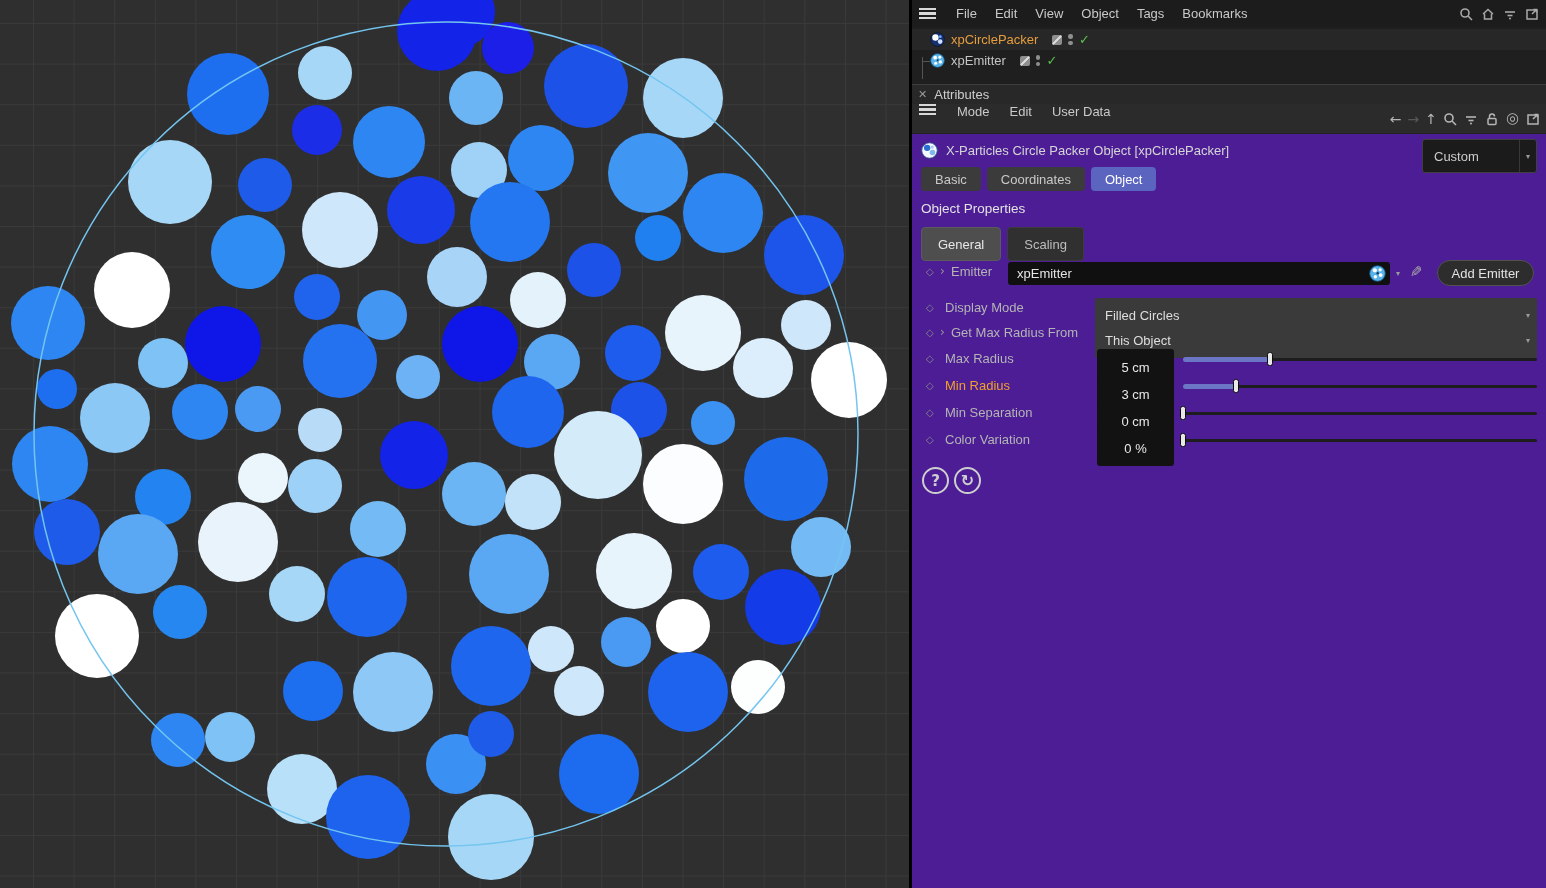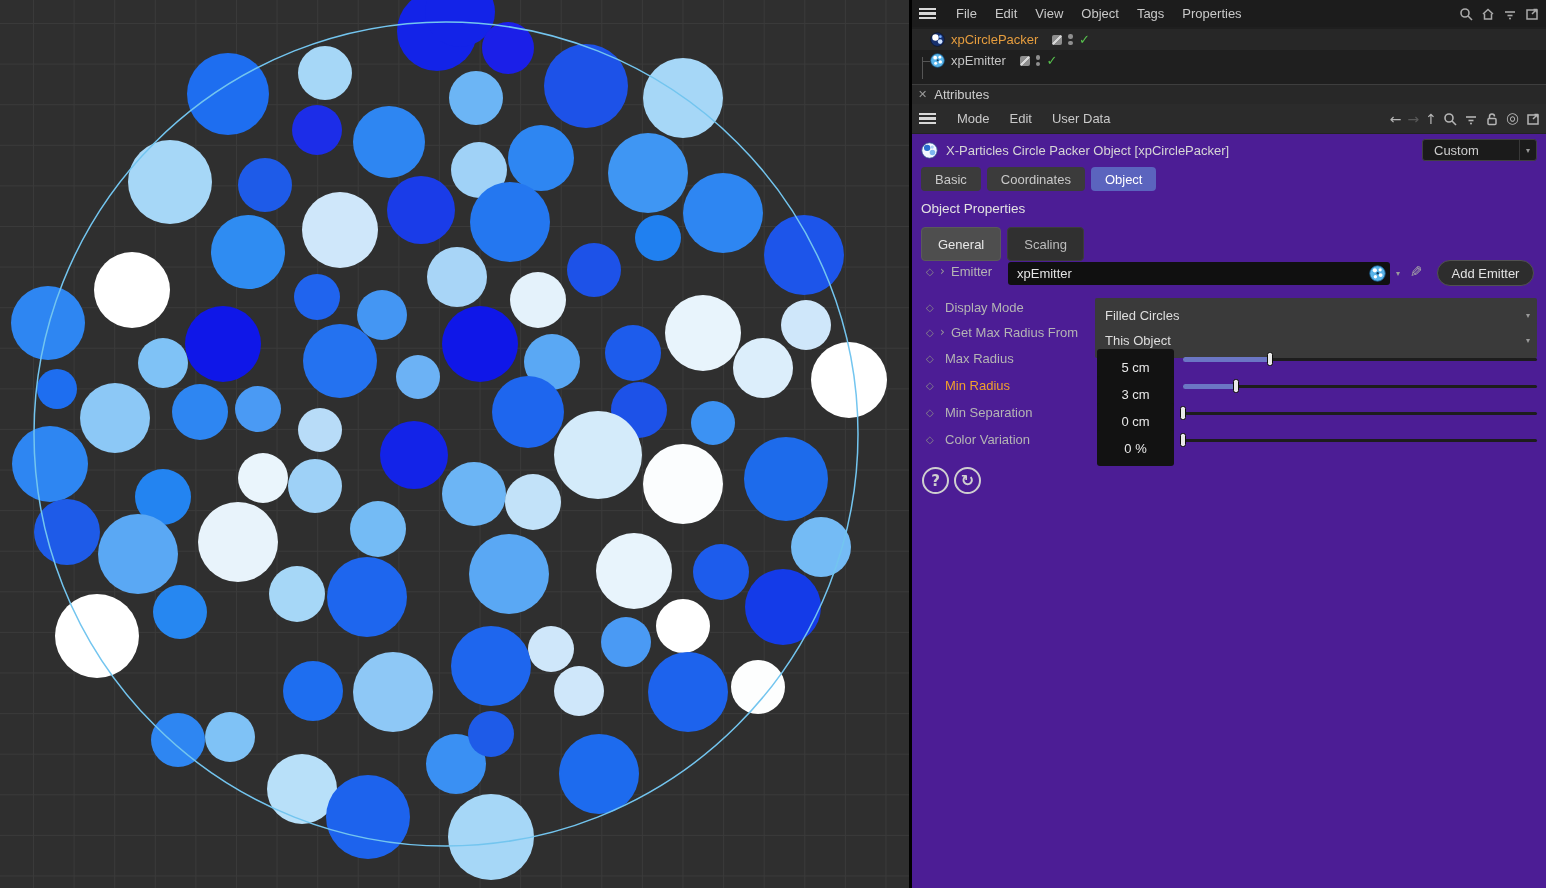--- a/index.html
+++ b/index.html
@@ -45,32 +45,32 @@
   .tgl-dots { display:flex; flex-direction:column; gap:2px; cursor:pointer; }
   .tgl-dots i { width:4.5px; height:4.5px; border-radius:50%; background:#8f8f8f; }
   .chk { color:#57c24d; font-family:"DejaVu Sans", sans-serif; font-size:13px; font-weight:bold; cursor:pointer; }
 
   
   .attr-header { position:absolute; left:0; top:84px; width:634px; height:20px; background:#282828;
     border-top:1px solid #3e3e3e; display:flex; align-items:center; }
   .attr-close { color:#9a9a9a; font-size:11px; margin:0 7px 0 6px; cursor:pointer; font-family:"DejaVu Sans", sans-serif; }
   .attr-title { color:#cdcdcd; }
   .attr-menubar { position:absolute; left:0; top:104px; width:634px; height:30px; background:#2b2b2b;
-    display:flex; align-items:center; border-bottom:1px solid #232323; }
+    display:flex; border-bottom:1px solid #232323; }
   .attr-menubar .mitem { padding:0 10px; color:#c9c9c9; cursor:pointer; }
   .glyph { font-family:"DejaVu Sans", sans-serif; }
   .tb-icons { margin-left:auto; display:flex; align-items:center; gap:6px; padding-right:6px; }
   .arrowg { font-size:14px; color:#b5b5b5; cursor:pointer; line-height:1; }
   .arrowg.disabled { color:#585858; }
 
   
   .title-row { position:absolute; left:0; top:136px; width:634px; height:29px; display:flex; align-items:center; }
   .title-icon { width:17px; height:17px; margin:0 8px 0 9px; }
   .obj-title { color:#d6d6d6; }
-  .preset-dd { position:absolute; right:9px; top:3px; width:115px; height:22px; background:#1b1b1b;
+  .preset-dd { position:absolute; right:9px; top:3px; width:115px; height:34px; background:#1b1b1b;
     border:1px solid #404040; border-radius:3px; display:flex; align-items:center; cursor:pointer; }
   .preset-dd .txt { padding-left:11px; color:#cdcdcd; flex:1; }
   .preset-dd .caretbox { width:17px; height:100%; border-left:1px solid #383838;
     display:flex; align-items:center; justify-content:center; color:#999; font-size:8px; }
 
   
   .tabs-row { position:absolute; left:9px; top:167px; display:flex; gap:6px; }
   .tab { height:24px; padding:0 14px; display:flex; align-items:center; background:#3b3b3b;
     border-radius:4px; color:#c9c9c9; cursor:pointer; }
   .tab.active { background:#5b64be; color:#fff; }
@@ -221,21 +221,21 @@
 
   <div class="panel">
 
     <div class="menubar">
       <div class="hamburger"></div>
       <span class="mitem">File</span>
       <span class="mitem">Edit</span>
       <span class="mitem">View</span>
       <span class="mitem">Object</span>
       <span class="mitem">Tags</span>
-      <span class="mitem">Properties</span>
+      <span class="mitem">Bookmarks</span>
       <span class="mb-icons">
         <span class="icon16">
           <svg width="14" height="14" viewBox="0 0 14 14">
               <circle cx="6" cy="6" r="4" fill="none" stroke="#a9a9a9" stroke-width="1.6"></circle>
               <line x1="9" y1="9" x2="13" y2="13" stroke="#a9a9a9" stroke-width="1.6"></line>
             </svg>
           </span>
         <span class="icon16">
           <svg width="14" height="14" viewBox="0 0 14 14">
               <path d="M2 7 L7 2.5 L12 7" fill="none" stroke="#a9a9a9" stroke-width="1.5"></path>

